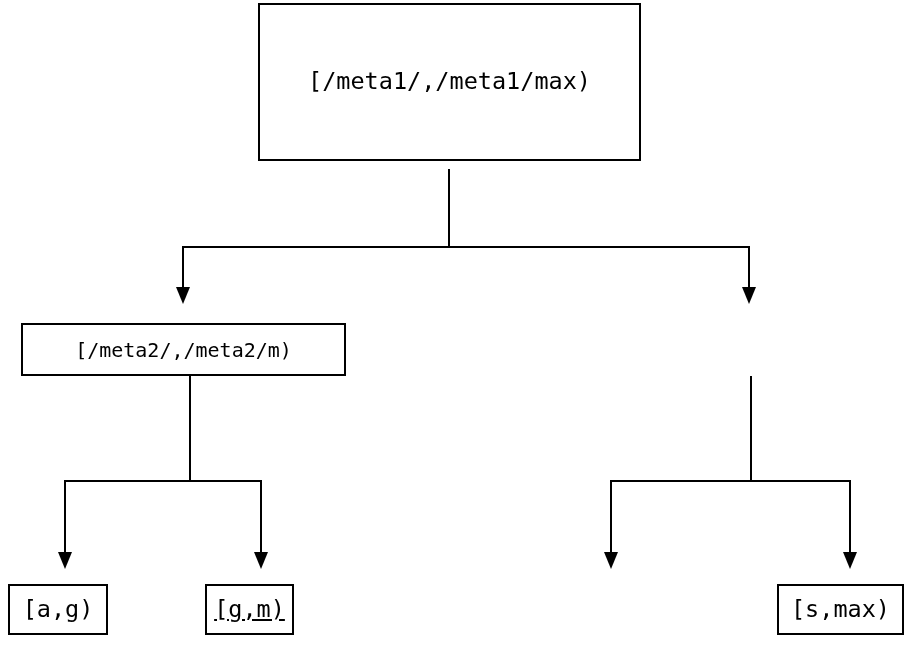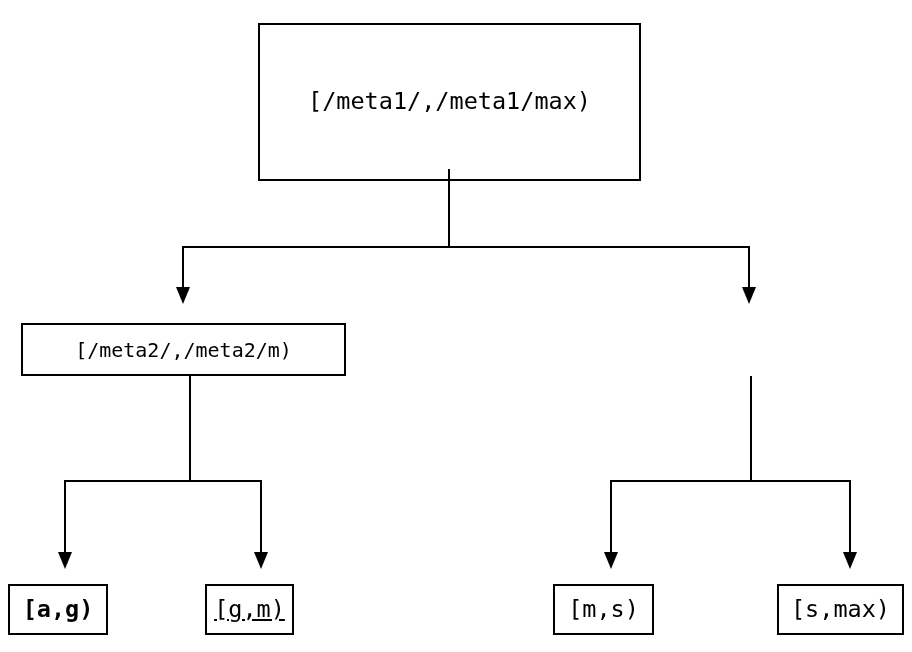--- a/index.html
+++ b/index.html
@@ -25,21 +25,21 @@
     display: flex;
     align-items: center;
     justify-content: center;
     color: #000000;
     font-family: "DejaVu Sans Mono", monospace;
     white-space: pre;
     line-height: 1;
   }
   .node-root {
     left: 258px;
-    top: 23px;
+    top: 3px;
     width: 383px;
     height: 158px;
     font-size: 23.5px;
   }
   .node-mid-left {
     left: 21px;
     top: 323px;
     width: 325px;
     height: 53px;
     font-size: 20px;
@@ -49,21 +49,21 @@
     top: 323px;
     width: 323px;
     height: 53px;
     font-size: 23.5px;
   }
   .node-leaf {
     top: 584px;
     height: 51px;
     font-size: 23.5px;
   }
-  .leaf-ag   { left: 8px;   width: 100px; font-weight: bold; }
+  .leaf-ag   { left: 8px;   width: 100px; }
   .leaf-gm   { left: 205px; width: 89px; text-decoration: underline;  }
   .leaf-ms   { left: 553px; width: 101px; }
   .leaf-smax { left: 777px; width: 127px; }
 
   
   .vline {
     position: absolute;
     width: 2px;
     background: #000000;
   }
@@ -106,16 +106,15 @@
 
   <div class="vline" style="left:750px; top:376px; height:105px;"></div>
   <div class="hline" style="left:610px; top:480px; width:241px;"></div>
   <div class="vline" style="left:610px; top:480px; height:72px;"></div>
   <div class="vline" style="left:849px; top:480px; height:72px;"></div>
   <div class="arrowhead" style="left:604px; top:552px;"></div>
   <div class="arrowhead" style="left:843px; top:552px;"></div>
 
   <div class="node node-leaf leaf-ag">[a,g)</div>
   <div class="node node-leaf leaf-gm">[g,m)</div>
-  <div class="node node-leaf leaf-ms">[m,s)</div>
   <div class="node node-leaf leaf-smax">[s,max)</div>
 
 </div>
 
 </body></html>

